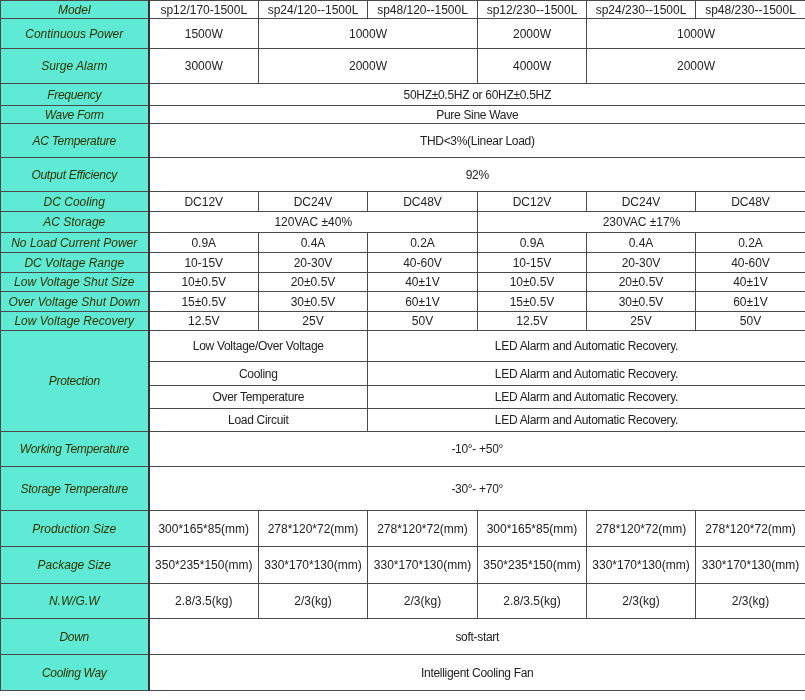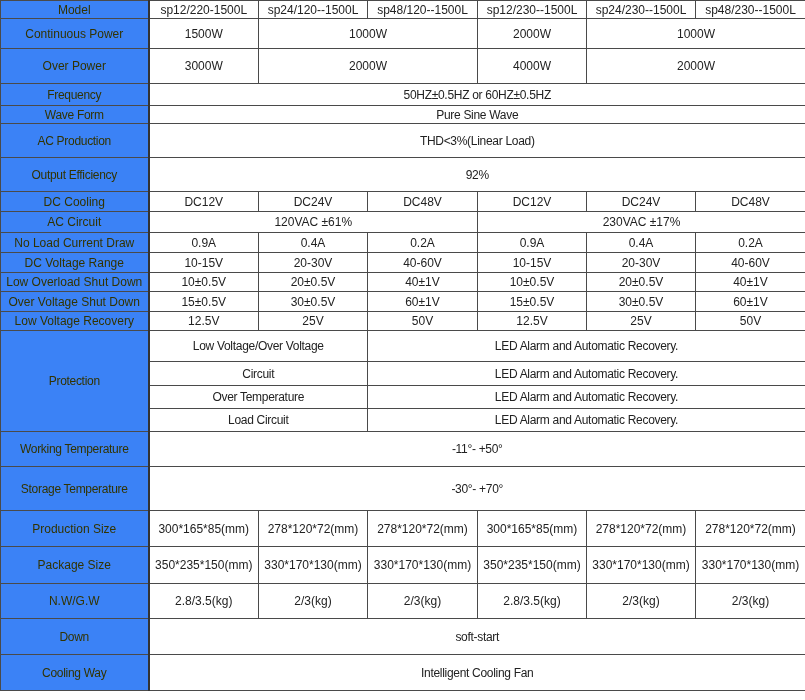--- a/index.html
+++ b/index.html
@@ -15,23 +15,24 @@
   }
   #spec-table td {
     border: 1px solid #4a4a4a;
     text-align: center;
     vertical-align: middle;
     padding: 0;
     overflow: hidden;
     white-space: nowrap;
   }
   #spec-table td.lbl {
-    background: #3b82f6;
+    background: #5eead4;
     color: #333300;
     border-right: 2px solid #333333;
+    font-style: italic;
   }
   #spec-table td.val { background: #ffffff; }
   .cond { font-family: "Liberation Sans", sans-serif; letter-spacing: -0.3px; }
 </style>
 </head>
 <body>
 
 <table id="spec-table">
   <colgroup>
     <col style="width:148px">
@@ -39,102 +40,102 @@
     <col style="width:109px">
     <col style="width:110px">
     <col style="width:109px">
     <col style="width:109px">
     <col style="width:110px">
   </colgroup>
 
   <tbody>
       <tr style="height:18px">
     <td class="lbl">Model</td>
-    <td class="val">sp12/220-1500L</td>
+    <td class="val">sp12/170-1500L</td>
     <td class="val">sp24/120--1500L</td>
     <td class="val">sp48/120--1500L</td>
     <td class="val">sp12/230--1500L</td>
     <td class="val">sp24/230--1500L</td>
     <td class="val">sp48/230--1500L</td>
   </tr>
 
   <tr style="height:30px">
     <td class="lbl">Continuous Power</td>
     <td class="val">1500W</td>
     <td class="val" colspan="2">1000W</td>
     <td class="val">2000W</td>
     <td class="val" colspan="2">1000W</td>
   </tr>
 
   <tr style="height:35px">
-    <td class="lbl">Over Power</td>
+    <td class="lbl">Surge Alarm</td>
     <td class="val">3000W</td>
     <td class="val" colspan="2">2000W</td>
     <td class="val">4000W</td>
     <td class="val" colspan="2">2000W</td>
   </tr>
 
   <tr style="height:22px">
     <td class="lbl cond">Frequency</td>
     <td class="val cond" colspan="6">50HZ±0.5HZ or 60HZ±0.5HZ</td>
   </tr>
 
   <tr style="height:18px">
     <td class="lbl cond">Wave Form</td>
     <td class="val cond" colspan="6">Pure Sine Wave</td>
   </tr>
 
   <tr style="height:34px">
-    <td class="lbl cond">AC Production</td>
+    <td class="lbl cond">AC Temperature</td>
     <td class="val cond" colspan="6">THD&lt;3%(Linear Load)</td>
   </tr>
 
   <tr style="height:34px">
     <td class="lbl cond">Output Efficiency</td>
     <td class="val cond" colspan="6">92%</td>
   </tr>
 
   <tr style="height:20px">
     <td class="lbl">DC Cooling</td>
     <td class="val">DC12V</td>
     <td class="val">DC24V</td>
     <td class="val">DC48V</td>
     <td class="val">DC12V</td>
     <td class="val">DC24V</td>
     <td class="val">DC48V</td>
   </tr>
 
   <tr style="height:21px">
-    <td class="lbl">AC Circuit</td>
-    <td class="val" colspan="3">120VAC ±61%</td>
+    <td class="lbl">AC Storage</td>
+    <td class="val" colspan="3">120VAC ±40%</td>
     <td class="val" colspan="3">230VAC ±17%</td>
   </tr>
 
   <tr style="height:20px">
-    <td class="lbl">No Load Current Draw</td>
+    <td class="lbl">No Load Current Power</td>
     <td class="val">0.9A</td>
     <td class="val">0.4A</td>
     <td class="val">0.2A</td>
     <td class="val">0.9A</td>
     <td class="val">0.4A</td>
     <td class="val">0.2A</td>
   </tr>
 
   <tr style="height:20px">
     <td class="lbl">DC Voltage Range</td>
     <td class="val">10-15V</td>
     <td class="val">20-30V</td>
     <td class="val">40-60V</td>
     <td class="val">10-15V</td>
     <td class="val">20-30V</td>
     <td class="val">40-60V</td>
   </tr>
 
   <tr style="height:19px">
-    <td class="lbl">Low Overload Shut Down</td>
+    <td class="lbl">Low Voltage Shut Size</td>
     <td class="val">10±0.5V</td>
     <td class="val">20±0.5V</td>
     <td class="val">40±1V</td>
     <td class="val">10±0.5V</td>
     <td class="val">20±0.5V</td>
     <td class="val">40±1V</td>
   </tr>
 
   <tr style="height:20px">
     <td class="lbl">Over Voltage Shut Down</td>
@@ -155,35 +156,35 @@
     <td class="val">25V</td>
     <td class="val">50V</td>
   </tr>
 
   <tr style="height:31px">
     <td class="lbl cond" rowspan="4">Protection</td>
     <td class="val cond" colspan="2">Low Voltage/Over Voltage</td>
     <td class="val cond" colspan="4">LED Alarm and Automatic Recovery.</td>
   </tr>
   <tr style="height:24px">
-    <td class="val cond" colspan="2">Circuit</td>
+    <td class="val cond" colspan="2">Cooling</td>
     <td class="val cond" colspan="4">LED Alarm and Automatic Recovery.</td>
   </tr>
   <tr style="height:23px">
     <td class="val cond" colspan="2">Over Temperature</td>
     <td class="val cond" colspan="4">LED Alarm and Automatic Recovery.</td>
   </tr>
   <tr style="height:23px">
     <td class="val cond" colspan="2">Load Circuit</td>
     <td class="val cond" colspan="4">LED Alarm and Automatic Recovery.</td>
   </tr>
 
   <tr style="height:35px">
     <td class="lbl cond">Working Temperature</td>
-    <td class="val cond" colspan="6">-11°- +50°</td>
+    <td class="val cond" colspan="6">-10°- +50°</td>
   </tr>
 
   <tr style="height:44px">
     <td class="lbl cond">Storage Temperature</td>
     <td class="val cond" colspan="6">-30°- +70°</td>
   </tr>
 
   <tr style="height:36px">
     <td class="lbl">Production Size</td>
     <td class="val">300*165*85(mm)</td>

